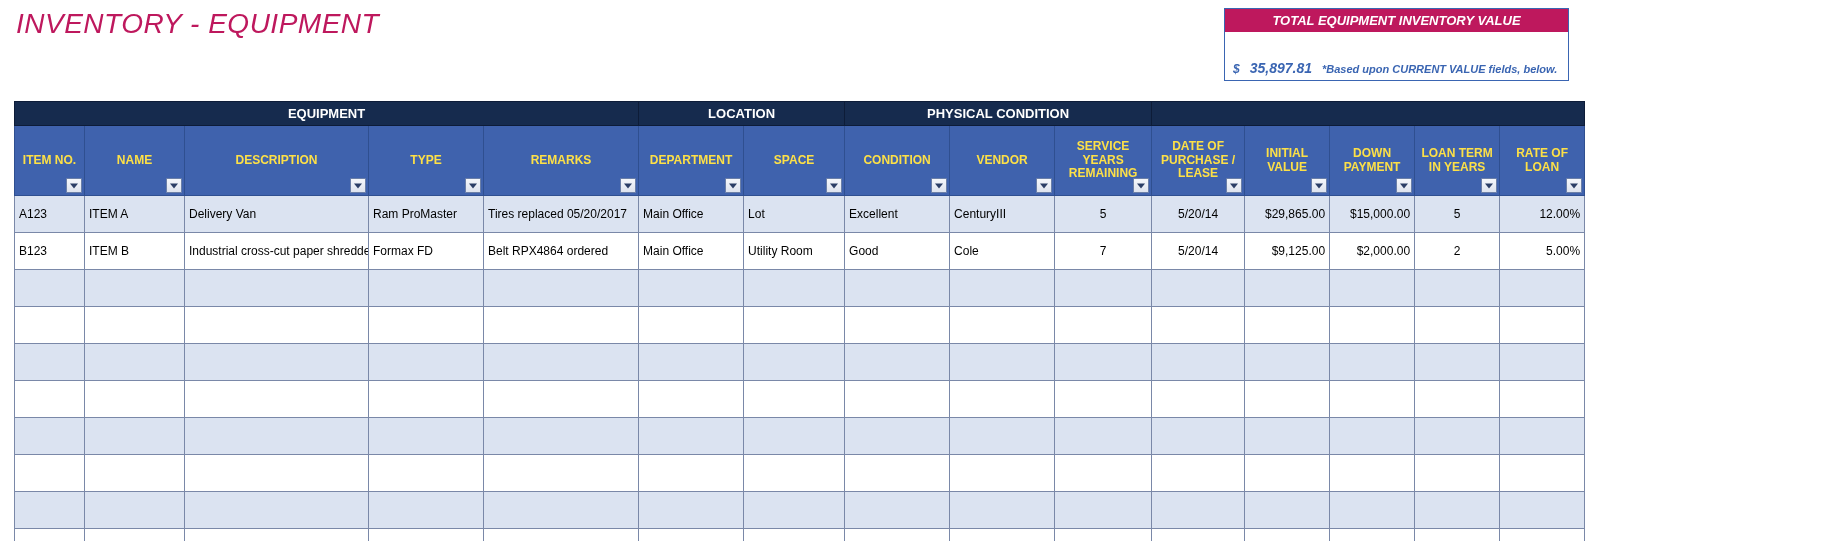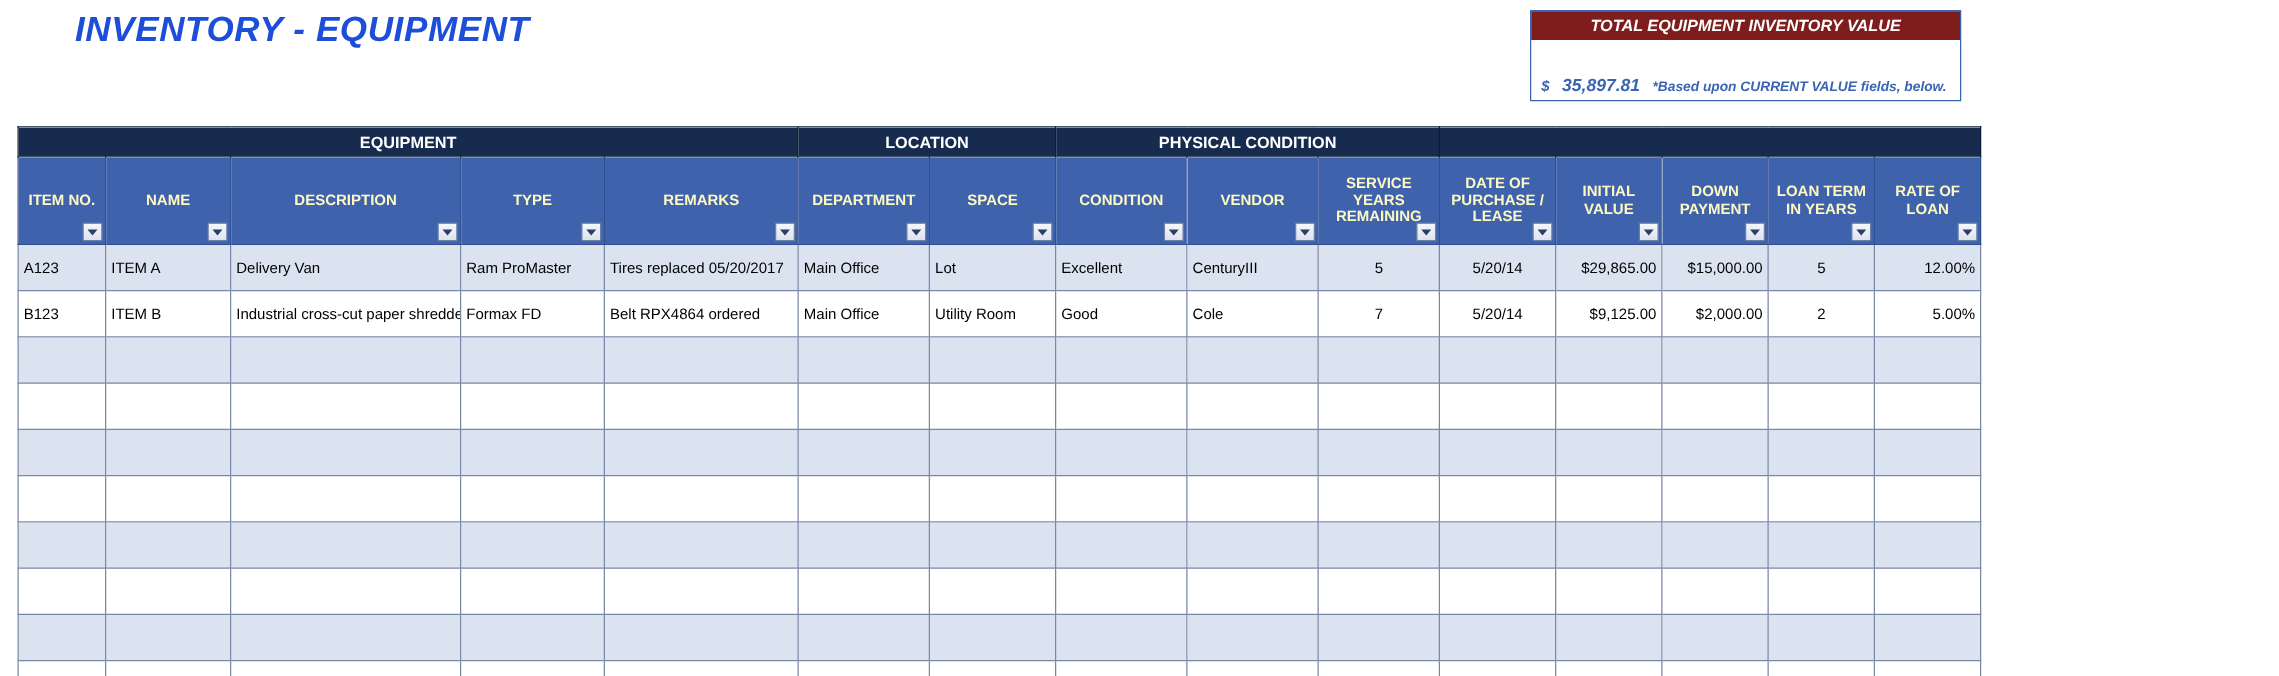--- a/index.html
+++ b/index.html
@@ -9,34 +9,33 @@
     background: #fff;
     width: 1823px;
   }
   .header-row {
     display: flex;
     justify-content: space-between;
     align-items: flex-start;
     padding: 8px 4px 20px 16px;
   }
   .title {
-    color: #1d4ed8;
+    color: #be185d;
     font-size: 28px;
-    font-weight: 700;
+    font-weight: 400;
     font-style: italic;
     letter-spacing: 0.5px;
-    margin-left: 44px;
   }
   .total-box {
     border: 1px solid #3a65b2;
     width: 345px;
     margin-right: 250px;
   }
   .total-box-head {
-    background: #7f1d1d;
+    background: #be185d;
     color: #fff;
     font-weight: 900;
     font-style: italic;
     text-align: center;
     padding: 4px 6px;
     font-size: 13px;
   }
   .total-box-body {
     display: flex;
     gap: 10px;
@@ -69,21 +68,21 @@
     font-weight: 700;
     font-size: 13px;
     text-align: center;
     padding: 4px 6px;
     height: 22px;
     border: 1px solid #0d1c38;
   }
   
   tr.cols th {
     background: #3f62ad;
-    color: #fef9c3;
+    color: #fde047;
     font-weight: 700;
     font-size: 12px;
     text-align: center;
     vertical-align: middle;
     height: 70px;
     position: relative;
     padding: 2px 4px;
     border: 1px solid #2f4f90;
     line-height: 1.15;
   }

